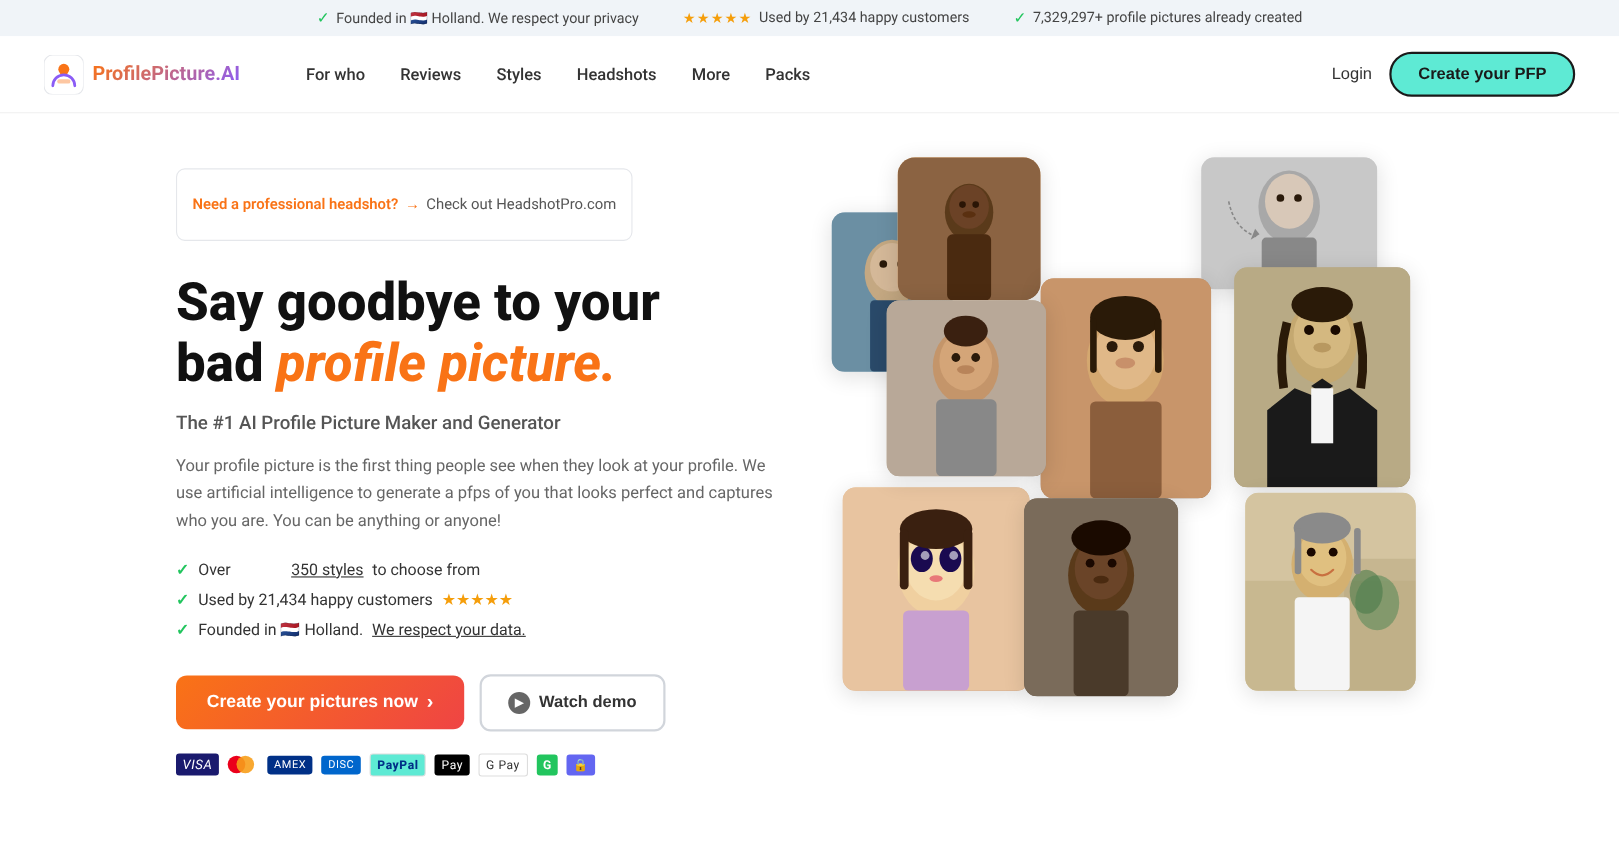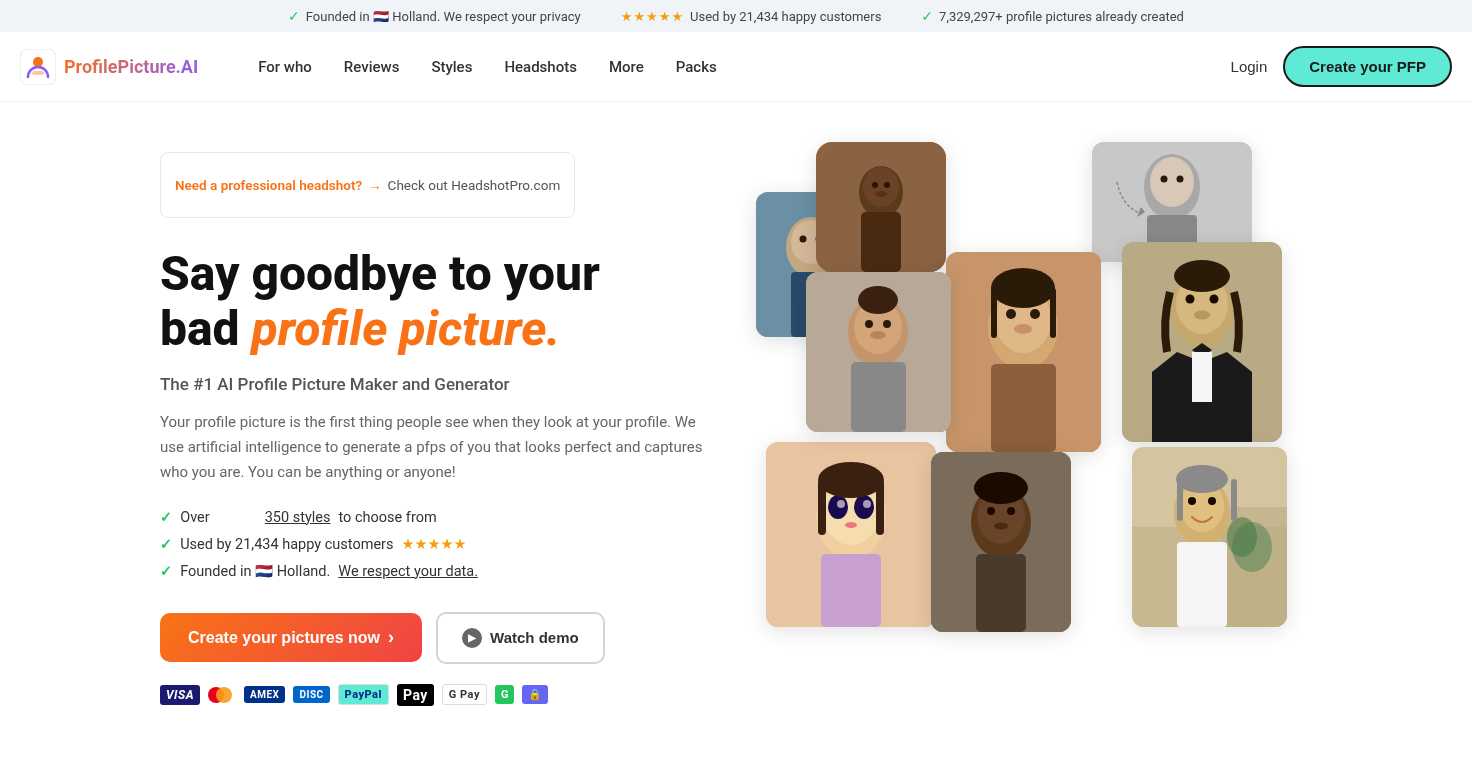--- a/index.html
+++ b/index.html
@@ -17,21 +17,21 @@
       color: #444;
     }
     .top-bar-item { display: flex; align-items: center; gap: 6px; }
     .check-icon { color: #22c55e; font-size: 14px; }
     .stars { color: #f59e0b; letter-spacing: 1px; }
 
     
     .navbar {
       display: flex;
       align-items: center;
-      padding: 14px 20px;
+      padding: 14px 40px;
       border-bottom: 1px solid #f0f0f0;
       background: #fff;
     }
     .logo {
       display: flex;
       align-items: center;
       gap: 8px;
       font-weight: 700;
       font-size: 18px;
       color: #1a1a1a;
@@ -210,28 +210,28 @@
       display: flex;
       align-items: center;
       gap: 8px;
       margin-bottom: 8px;
       flex-wrap: wrap;
     }
     .payment-badge {
       background: #1a1a6e;
       color: #fff;
       font-size: 10px;
-      font-weight: 700;
+      font-weight: 400;
       padding: 3px 6px;
       border-radius: 3px;
       letter-spacing: 0.5px;
     }
     .payment-badge.visa { background: #1a1a6e; font-size: 12px; font-style: italic; }
     .payment-badge.paypal { background: #5eead4; color: #003087; border: 1px solid #ddd; font-weight: 800; font-size: 11px; }
-    .payment-badge.applepay { background: #000; font-size: 14px; }
+    .payment-badge.applepay { background: #000; font-size: 11px; }
     .payment-badge.googlepay { background: #fff; color: #333; border: 1px solid #ddd; font-size: 11px; }
     .payment-mc-circle {
       display: inline-flex;
       position: relative;
       width: 28px;
       height: 18px;
     }
     .mc-left { width: 16px; height: 16px; background: #eb001b; border-radius: 50%; position: absolute; left: 0; top: 1px; }
     .mc-right { width: 16px; height: 16px; background: #f79e1b; border-radius: 50%; position: absolute; left: 8px; top: 1px; opacity: 0.9; }
 

